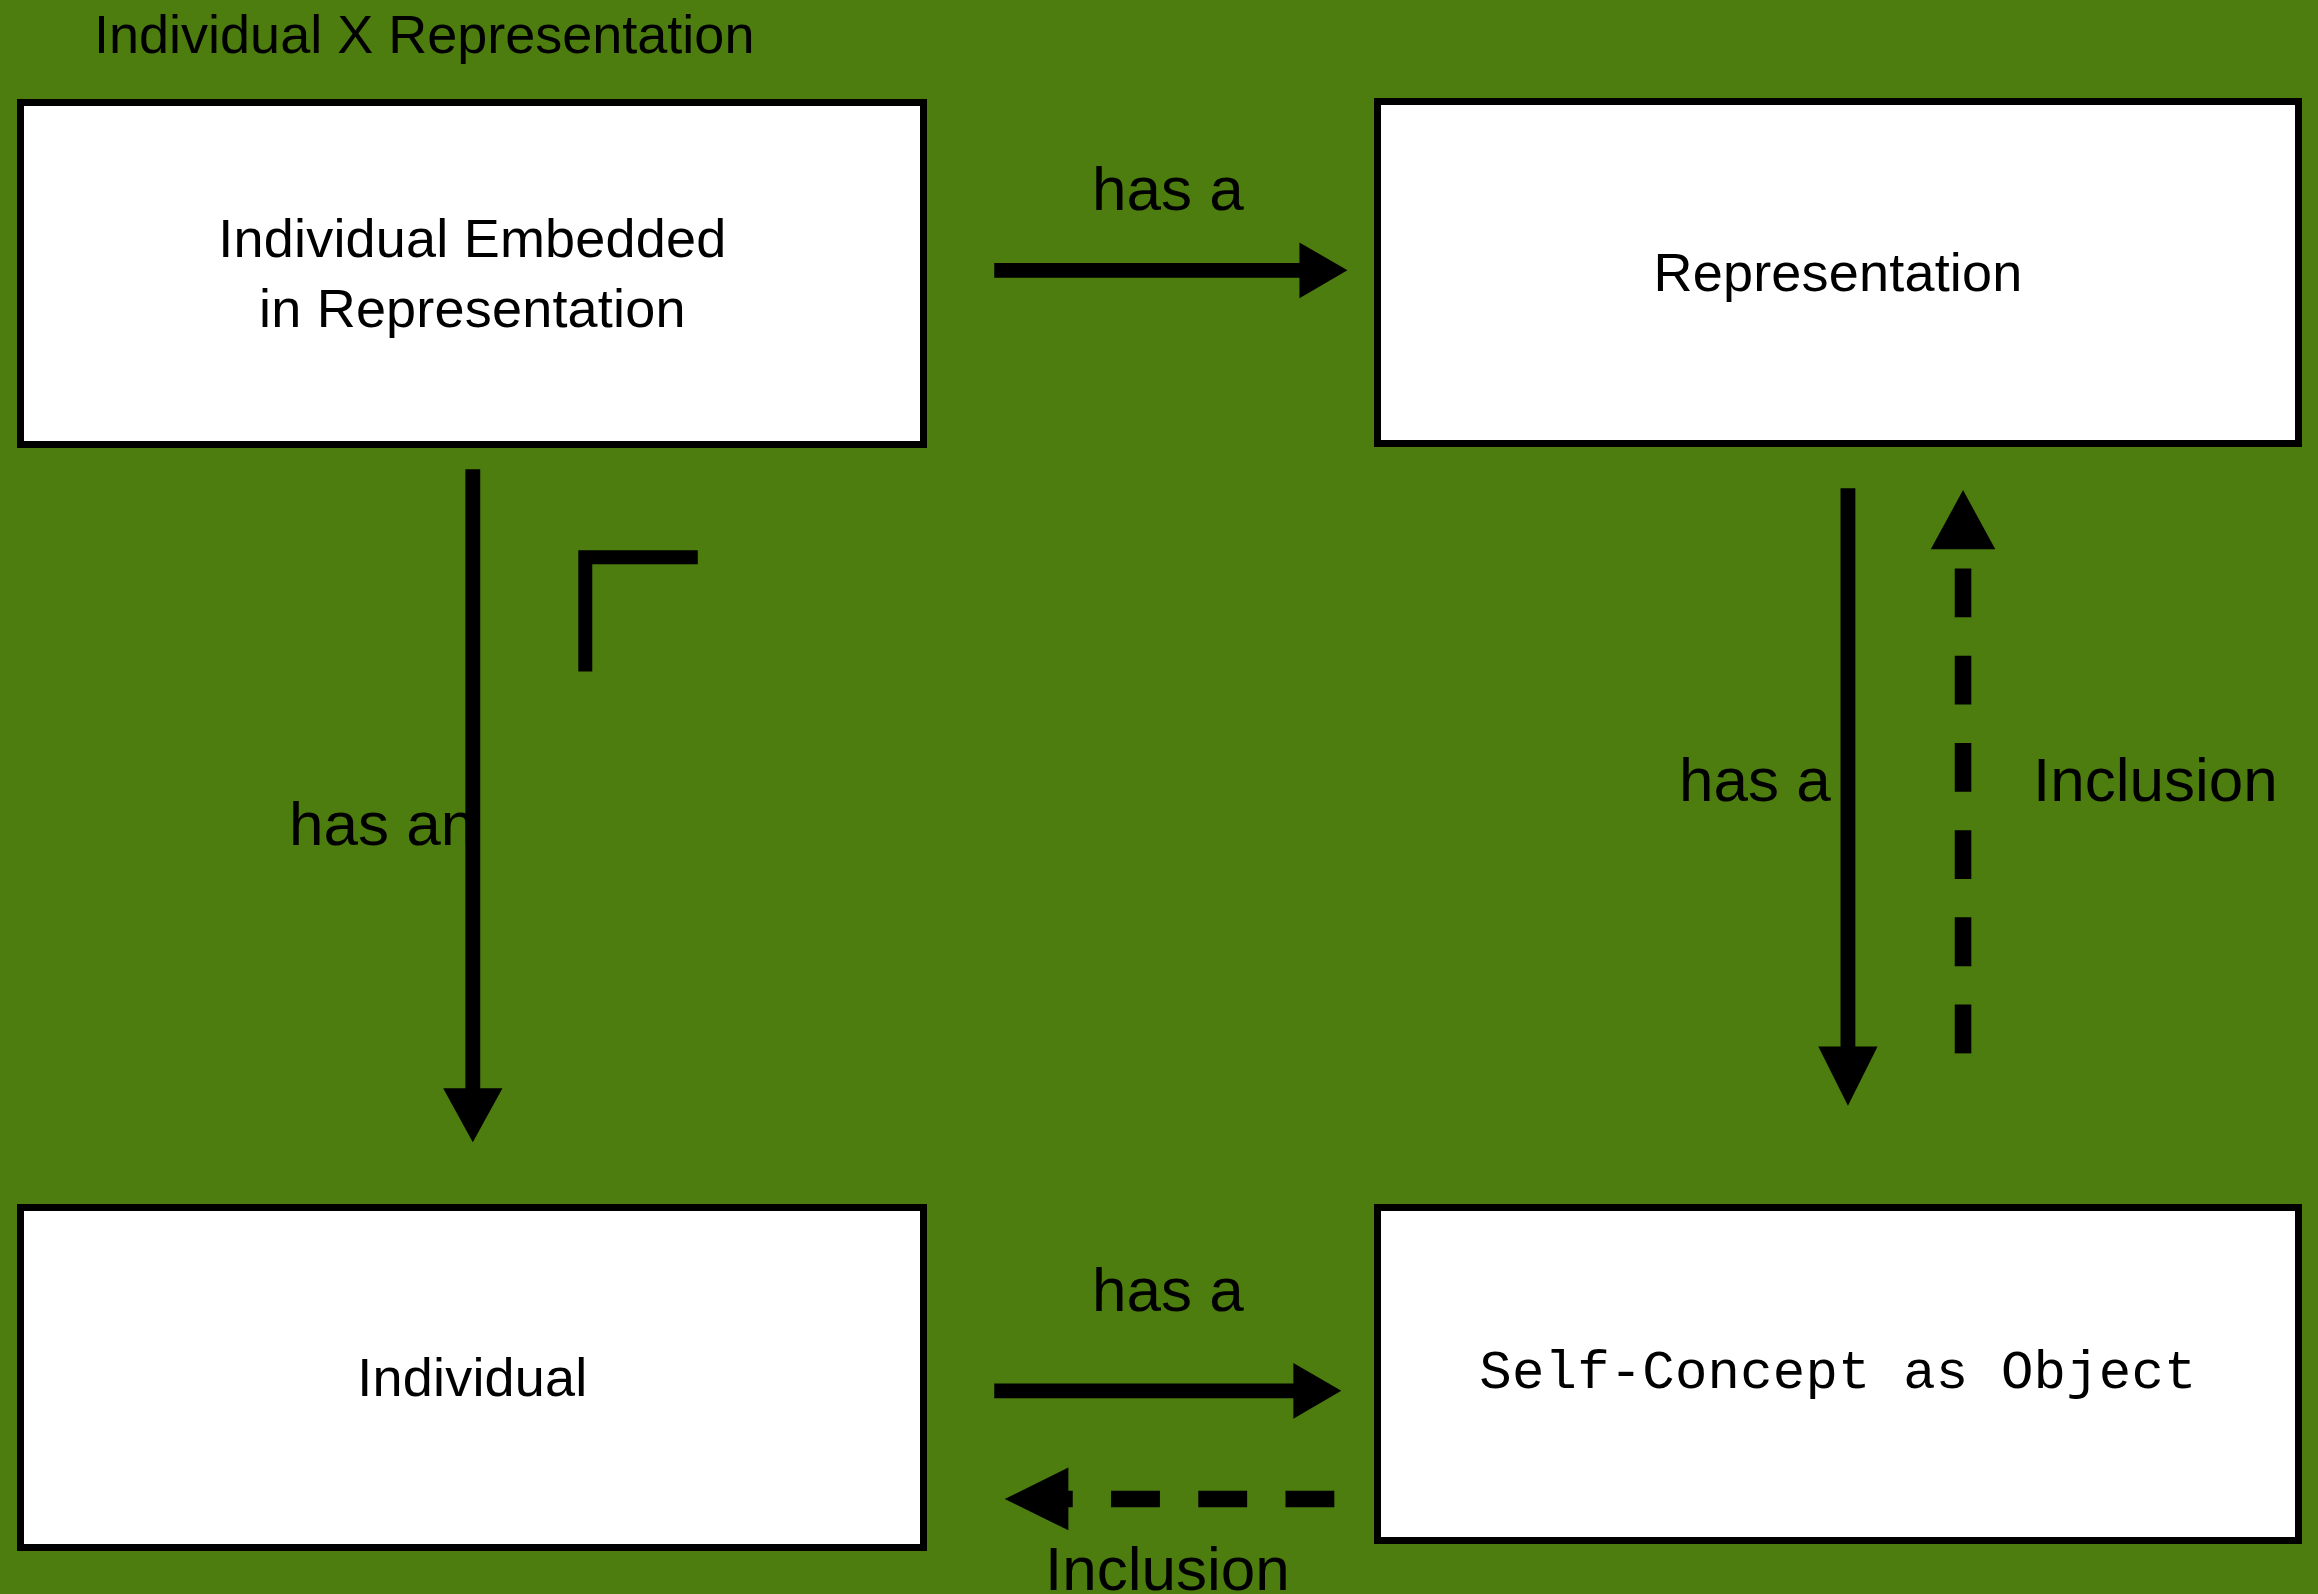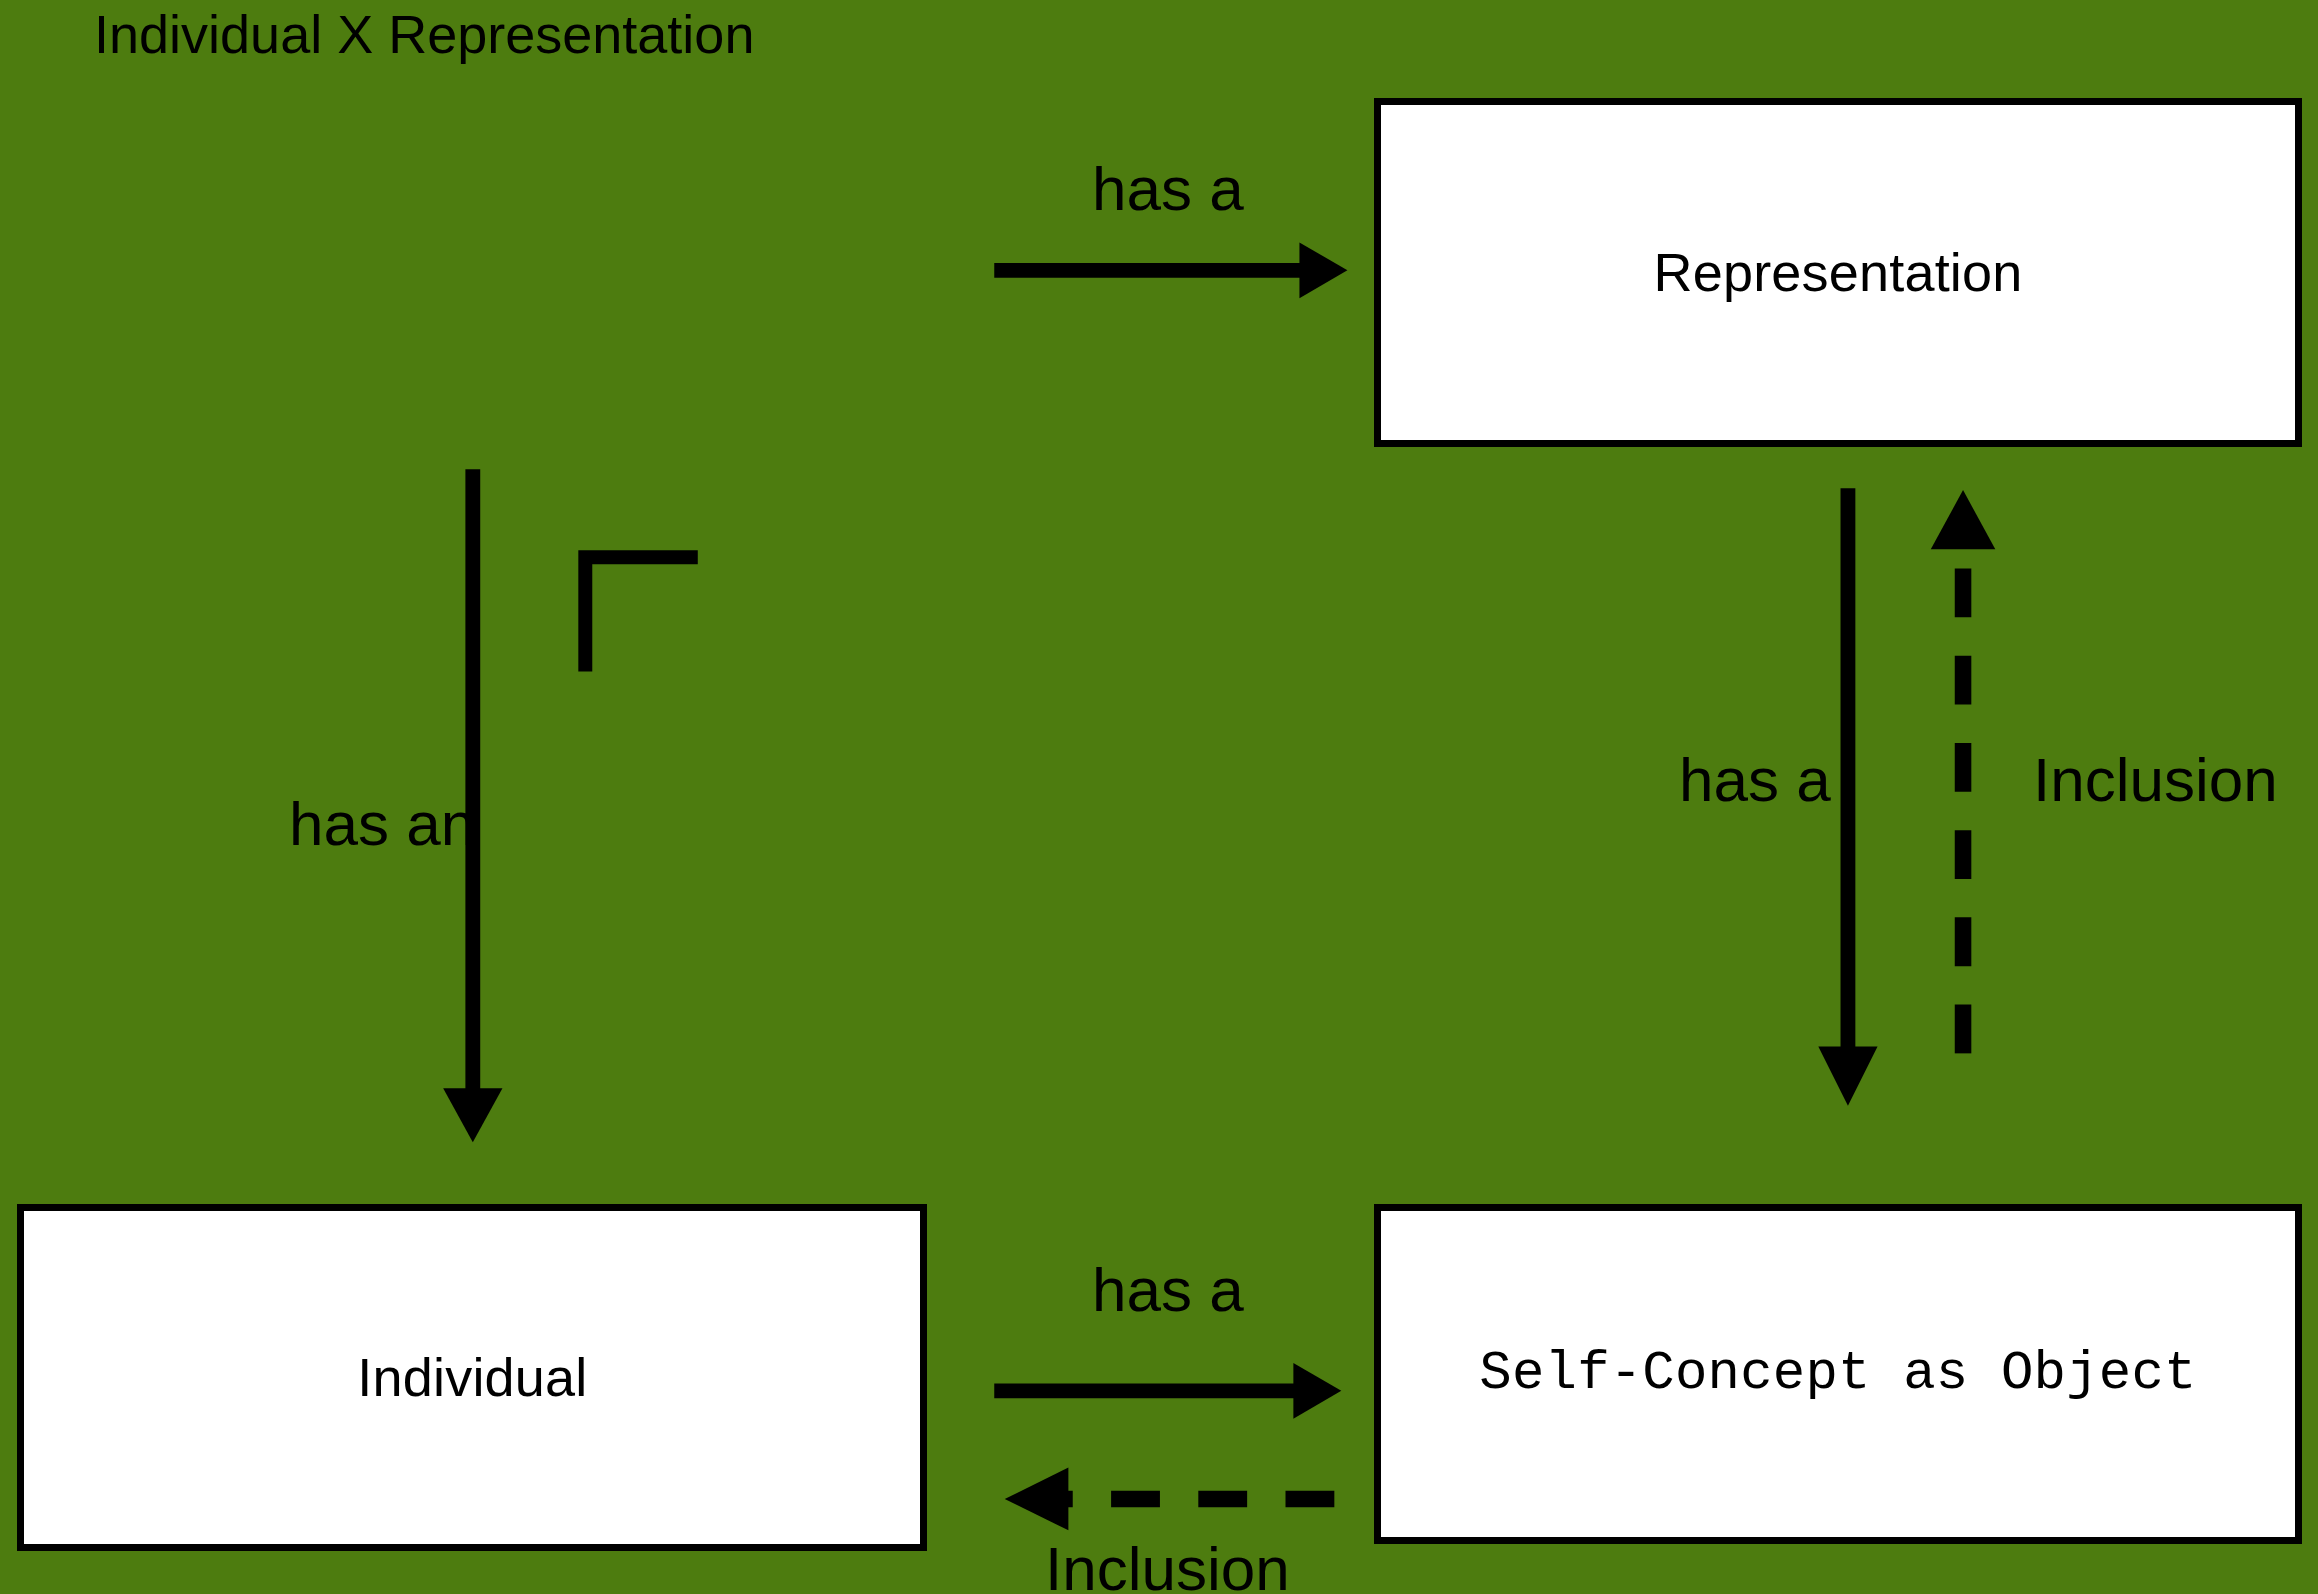--- a/index.html
+++ b/index.html
@@ -64,20 +64,24 @@
     fill: none;
   }
 </style>
 </head>
 <body>
 
 <div id="canvas">
 
   <div class="free-label" style="left:94px; top:5.2px;">Individual X Representation</div>
 
+  <div class="box" style="left:17.4px; top:99px; width:910px; height:349px;">
+    <span class="box-label">Individual Embedded
+in Representation</span>
+  </div>
 
   <div class="box" style="left:1374px; top:98px; width:928px; height:349px;align-items:center;">
     <span class="box-label">Representation</span>
   </div>
 
   <div class="box" style="left:17.4px; top:1204px; width:910px; height:347px;align-items:center;">
     <span class="box-label">Individual</span>
   </div>
 
   <div class="box" style="left:1374px; top:1204px; width:928px; height:340px;font-family:Liberation Mono, monospace;">

